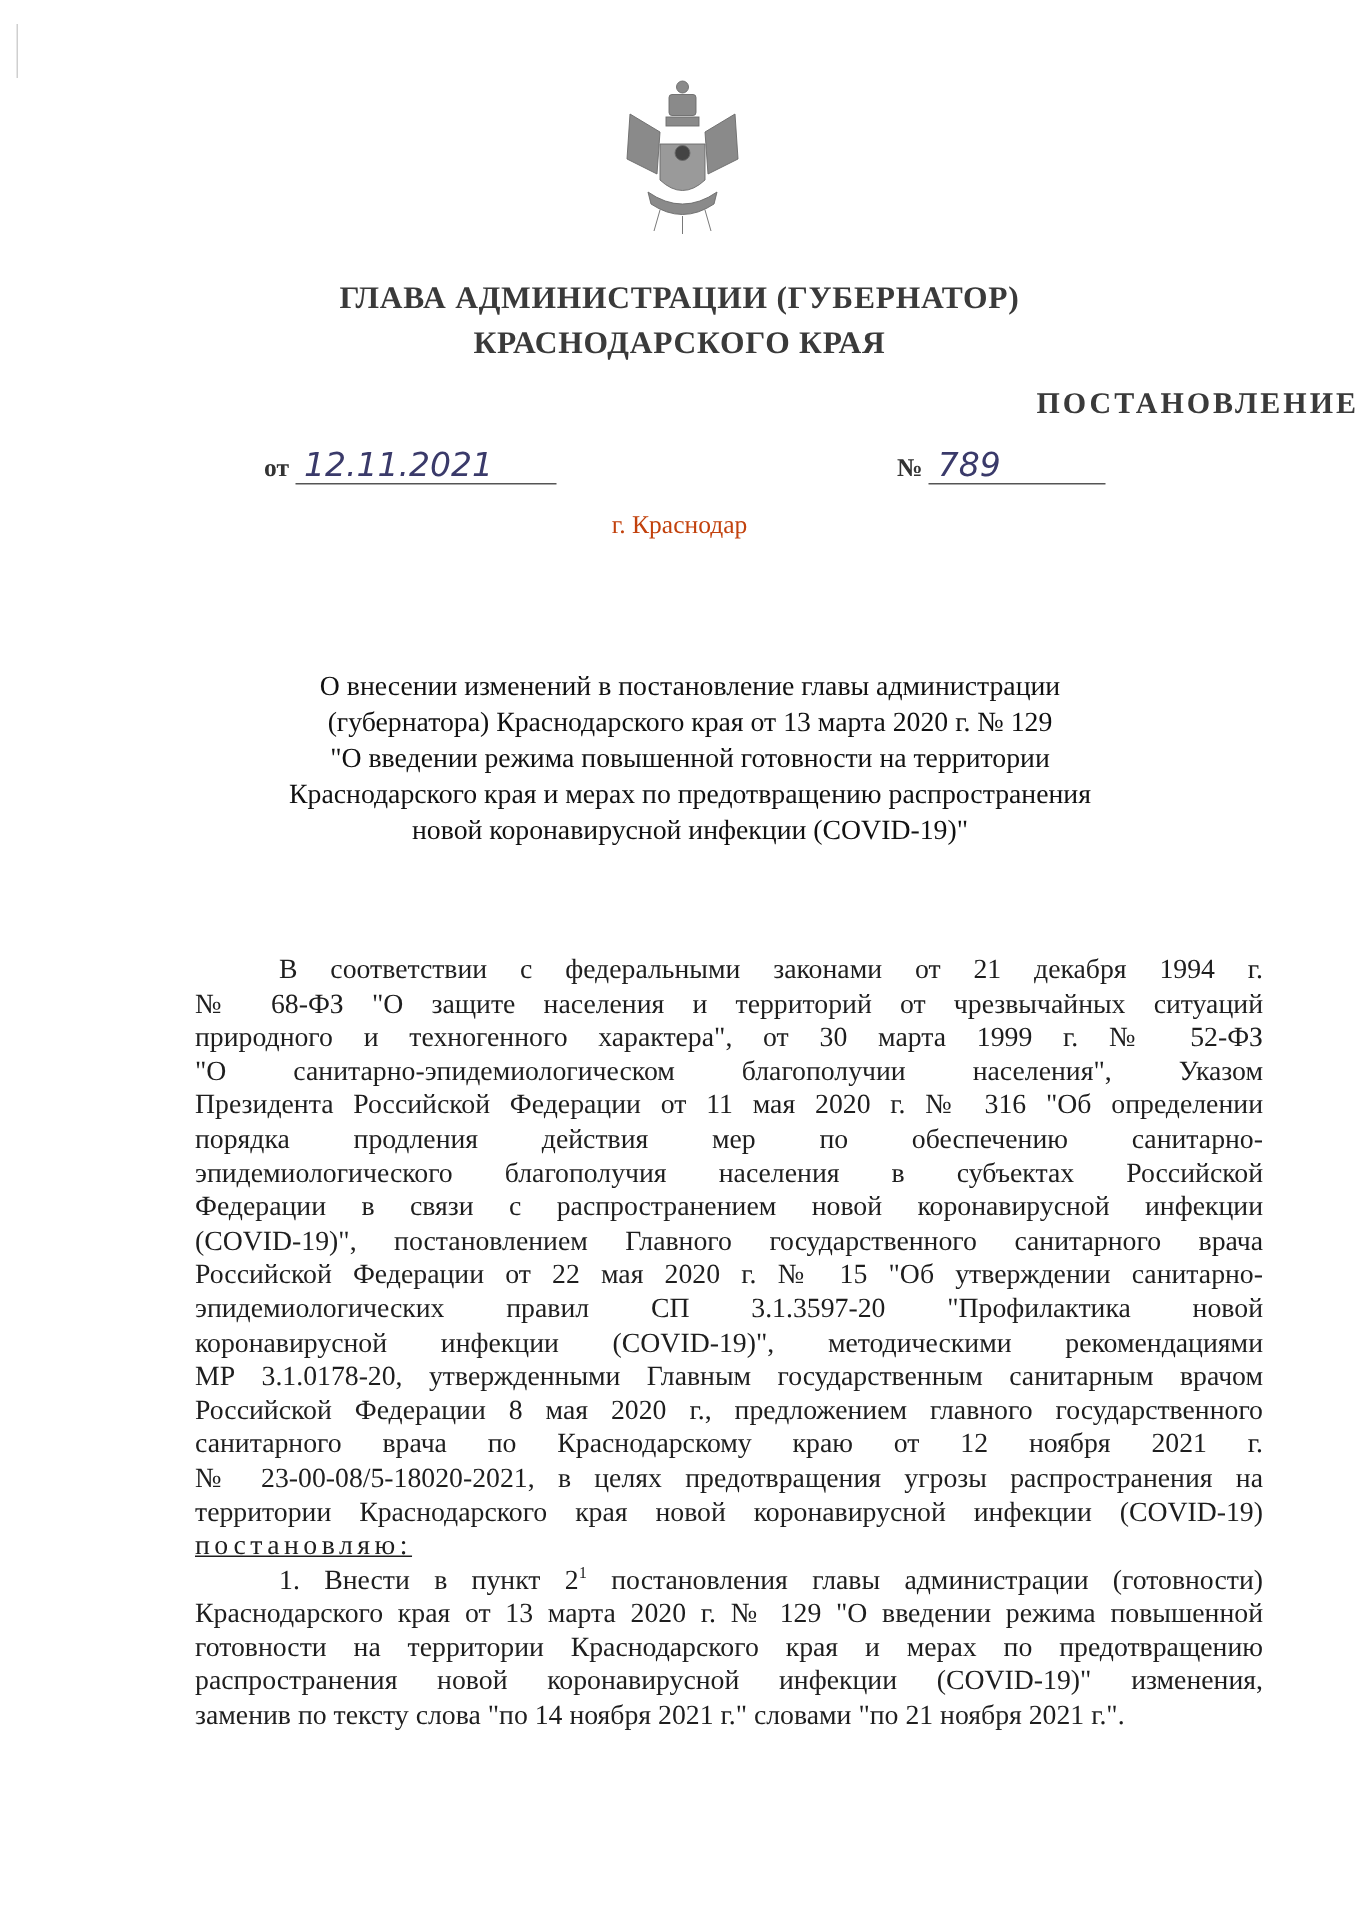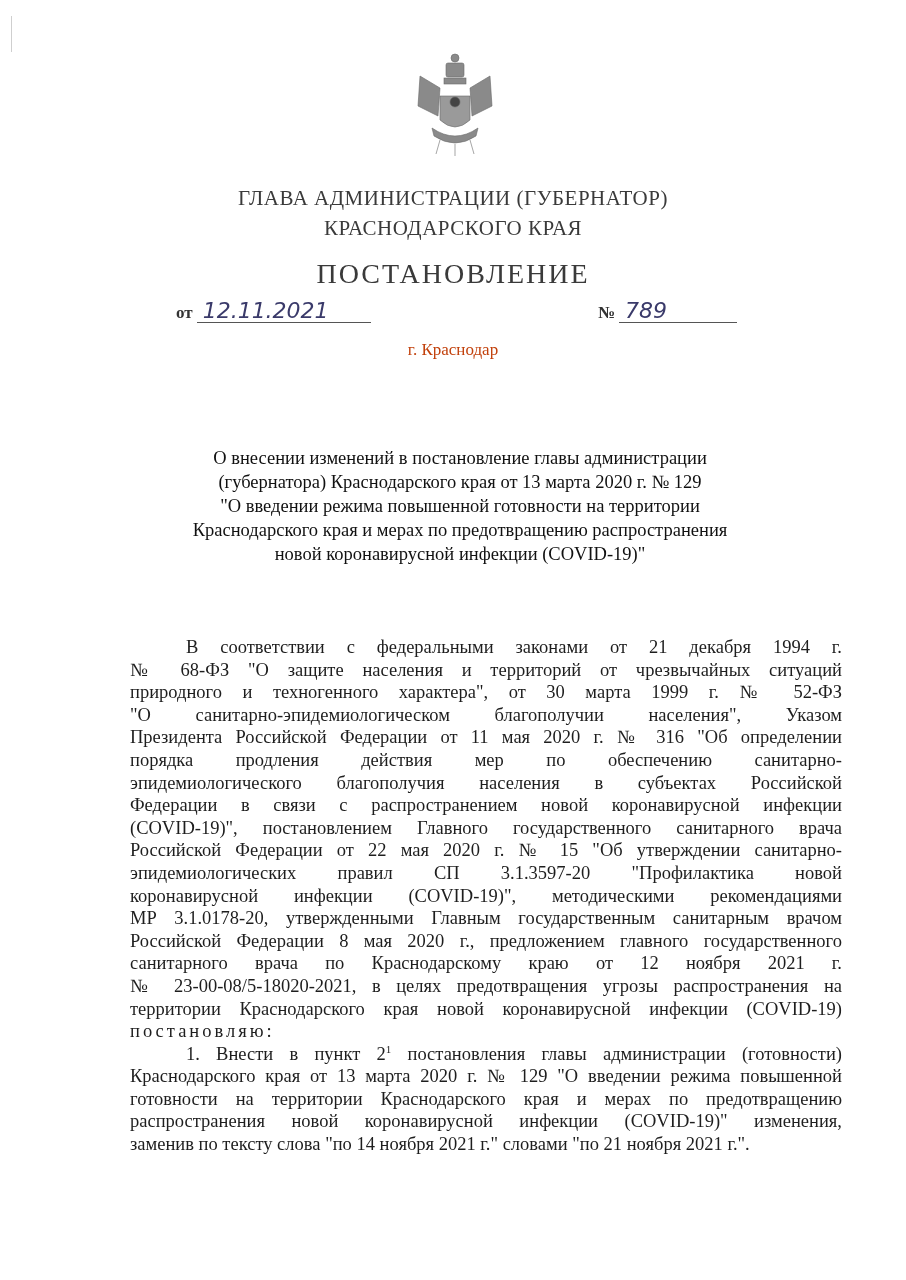--- a/index.html
+++ b/index.html
@@ -2,42 +2,42 @@
 <html><head>
 <meta charset="utf-8">
 <style>
   html, body { margin: 0; padding: 0; background: #ffffff; }
   body { width: 906px; height: 1280px; position: relative; overflow: hidden;
          font-family: "Liberation Serif", "DejaVu Serif", serif; color: #2a2a2a; }
   .page { position: absolute; left: 0; top: 0; width: 906px; height: 1280px; background: #fff; }
   .edge-mark { position: absolute; left: 11px; top: 16px; width: 1px; height: 36px; background: #cfcfcf; }
   .emblem { position: absolute; left: 410px; top: 48px; width: 90px; height: 110px; }
   .header-line { position: absolute; left: 0; width: 906px; text-align: center;
-                 font-weight: normal; font-size: 21px; letter-spacing: 0.5px; color: #3a3a3a; }
+                 font-weight: bold; font-size: 21px; letter-spacing: 0.5px; color: #3a3a3a; }
   .h1 { top: 186px; }
   .h2 { top: 216px; }
-  .decree { position: absolute; top: 258px; left: 0; width: 906px; text-align: center;
-            font-weight: normal; font-size: 28px; letter-spacing: 2px; color: #3a3a3a; }
+  .decree { position: absolute; top: 258px; left: 0; width: 906px; text-align: right;
+            font-weight: bold; font-size: 20px; letter-spacing: 2px; color: #3a3a3a; }
   .date-row { position: absolute; top: 300px; left: 176px; font-size: 17px; font-weight: bold; color:#333; }
   .date-row .ul { display: inline-block; width: 168px; border-bottom: 1px solid #555; margin-left: 4px;
                   font-family: "DejaVu Sans", sans-serif; font-style: italic; font-weight: normal;
                   font-size: 22px; color: #3a3a6a; padding-left: 6px; line-height: 22px; }
   .num-row { position: absolute; top: 300px; left: 598px; font-size: 17px; font-weight: bold; color:#333; }
   .num-row .ul { display: inline-block; width: 112px; border-bottom: 1px solid #555; margin-left: 4px;
                  font-family: "DejaVu Sans", sans-serif; font-style: italic; font-weight: normal;
                  font-size: 22px; color: #3a3a6a; padding-left: 6px; line-height: 22px; }
   .city { position: absolute; top: 340px; left: 0; width: 906px; text-align: center; font-size: 17px; color: #c2410c; }
   .title { position: absolute; top: 446px; left: 150px; width: 620px; text-align: center;
            font-weight: normal; font-size: 18.5px; line-height: 24px; color: #111; }
   .title div { white-space: nowrap; }
   .body { position: absolute; top: 636px; left: 130px; width: 712px; font-size: 18.5px; line-height: 22.6px; color: #1e1e1e; }
   .body .ln { display: block; text-align: justify; text-align-last: justify; white-space: nowrap; height: 22.6px; overflow: hidden; }
   .body .ln.last { text-align-last: left; }
   .body .ln.indent { padding-left: 56px; font-family: Liberation Serif, serif; }
-  .body .ln.spaced { letter-spacing: 3px; text-align-last: left; }
+  .body .ln.spaced { letter-spacing: 3px; text-align-last: left; text-decoration: underline; }
   sup { font-size: 11px; line-height: 0; }
 </style>
 </head>
 <body>
 
 <div class="page">
   <div class="edge-mark"></div>
 
   <svg class="emblem" viewBox="0 0 90 110">
     <g fill="#8a8a8a" stroke="#6a6a6a" stroke-width="0.6">

